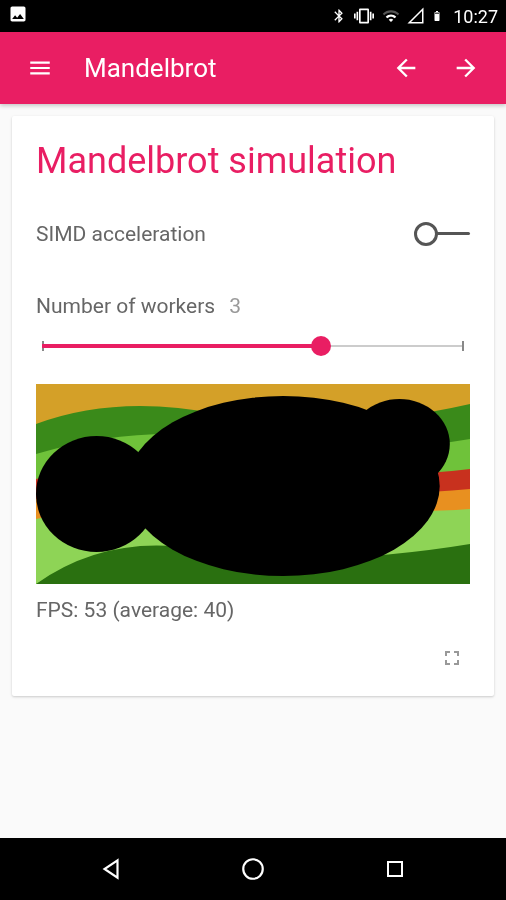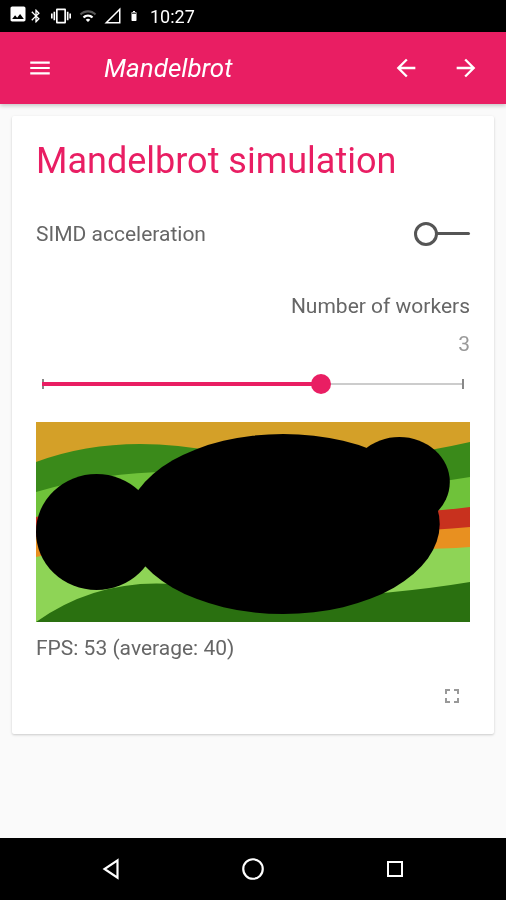--- a/index.html
+++ b/index.html
@@ -17,40 +17,40 @@
     color: #fff;
     display: flex;
     align-items: center;
     padding: 0 8px;
     font-size: 18px;
   }
   .status-left { flex: 0 0 auto; }
   .status-right {
     flex: 1;
     display: flex;
+    justify-content: flex-end;
     align-items: center;
     gap: 6px;
   }
   .status-right svg { display: block; }
   .status-time { font-size: 18px; margin-left: 4px; font-weight: 400; }
   .app-bar {
     height: 72px;
     background: #e91e63;
     color: #fff;
     display: flex;
     align-items: center;
     padding: 0 20px;
     box-shadow: 0 2px 4px rgba(0,0,0,0.2);
   }
   .app-bar .title {
     font-size: 26px;
     font-weight: 400;
-    margin-left: 44px;
+    margin-left: 24px;
     flex: 1;
-    font-style: italic;
   }
   .app-bar .icon-btn {
     width: 40px;
     height: 40px;
     display: flex;
     align-items: center;
     justify-content: center;
     cursor: pointer;
   }
   .app-bar .icon-btn + .icon-btn { margin-left: 20px; }
@@ -100,24 +100,23 @@
     top: 0;
     width: 24px;
     height: 24px;
     border: 3px solid #555;
     background: #fff;
     border-radius: 50%;
   }
   .slider-row { margin-bottom: 18px; }
   .slider-labels {
     display: flex;
-    align-items: flex-end;
+    align-items: flex-start;
     gap: 14px;
     margin-bottom: 18px;
-    flex-direction: column;
   }
   .slider-value { color: #999; font-size: 21px; }
   .slider {
     position: relative;
     height: 20px;
     margin: 0 6px;
     cursor: pointer;
   }
   .slider-track-bg {
     position: absolute;

